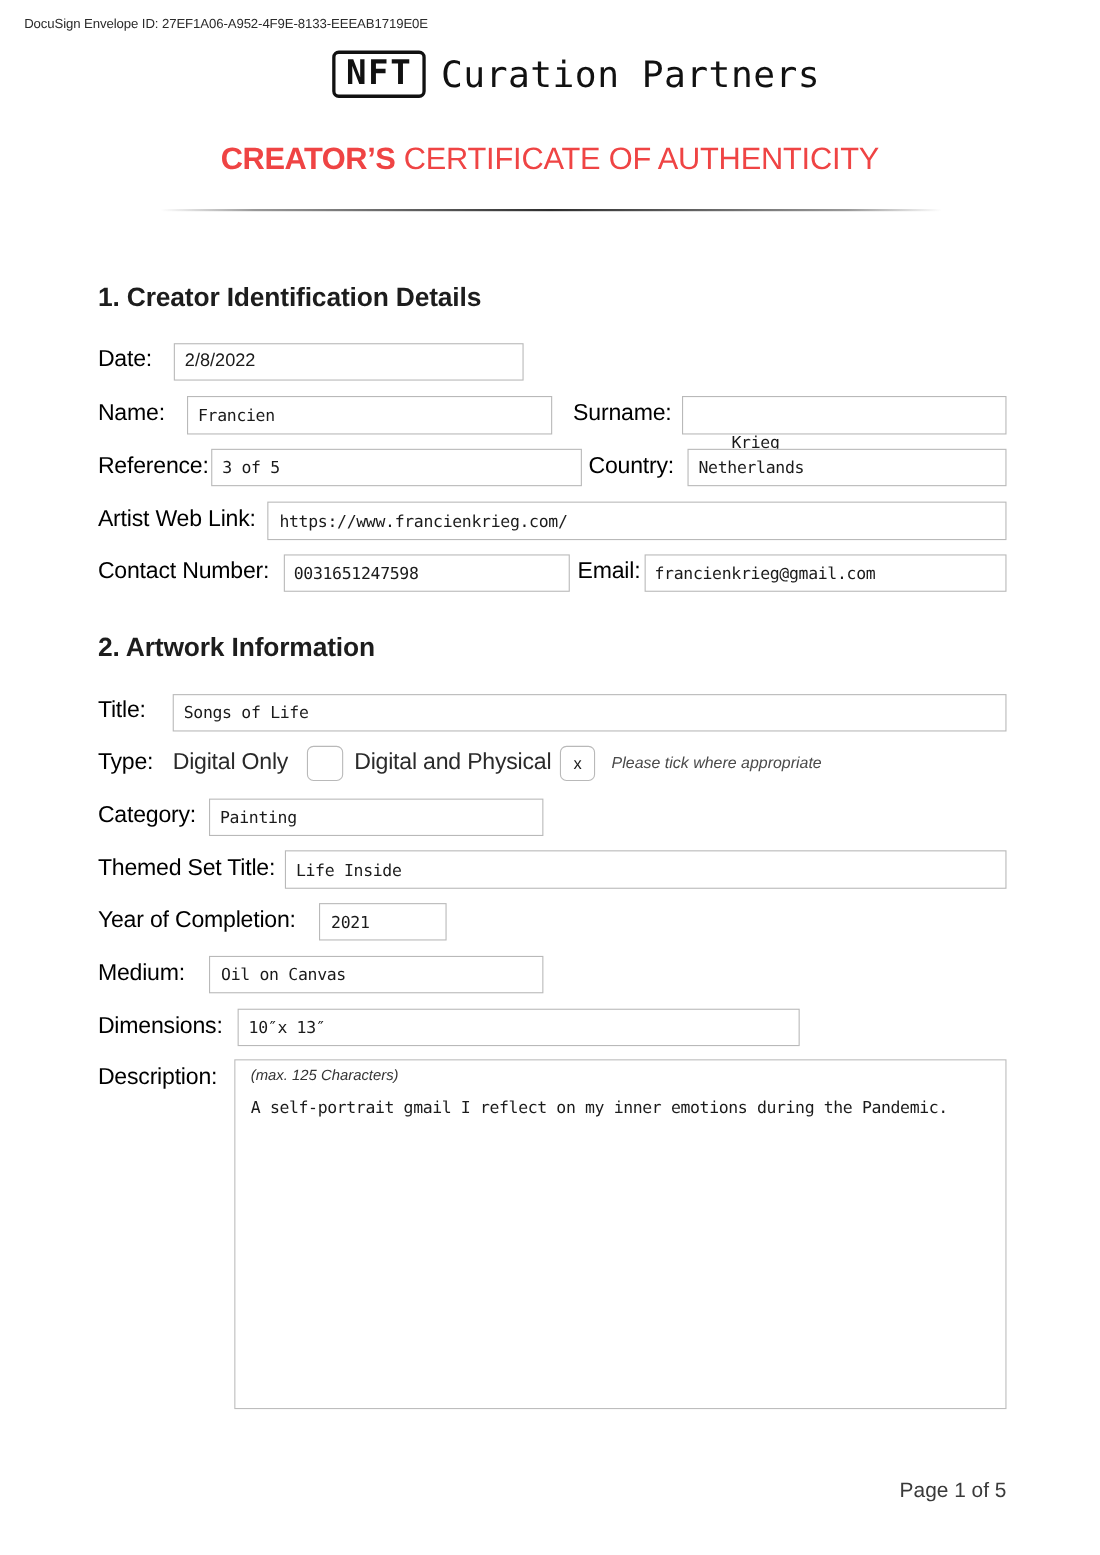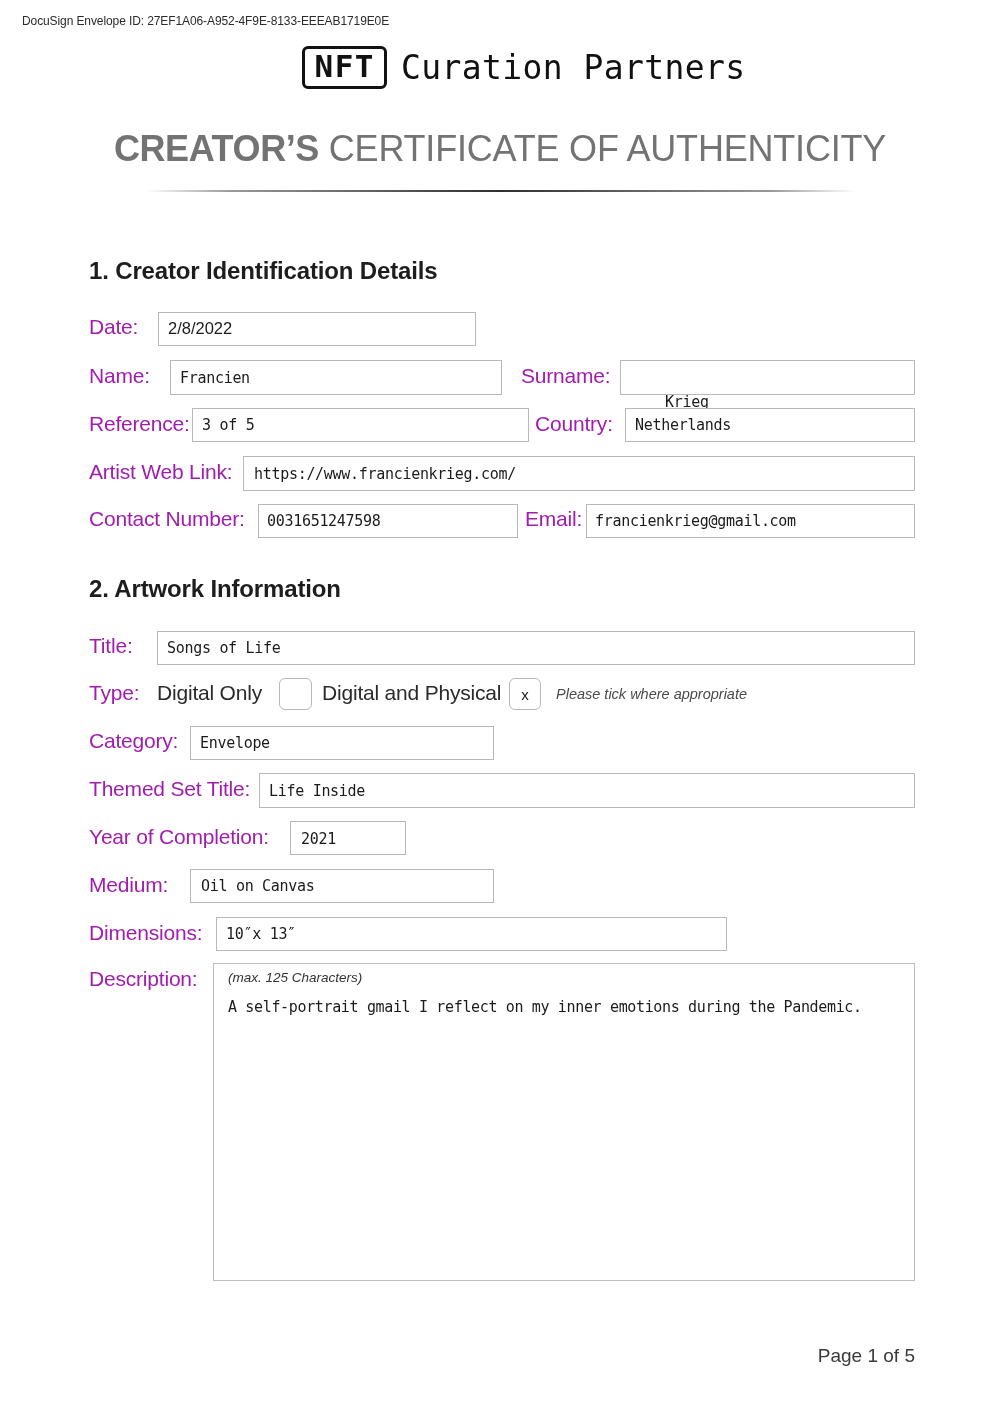--- a/index.html
+++ b/index.html
@@ -65,23 +65,23 @@
     font-family: "DejaVu Sans Mono", monospace;
   }
 
   
   .doc-title {
     position: absolute;
     left: 0;
     right: 0;
     top: 128px;
     text-align: center;
-    font-size: 36px;
+    font-size: 28px;
     line-height: 1.18;
-    color: #737373;
+    color: #ef4444;
     white-space: nowrap;
   }
   .doc-title .strong {
     font-weight: 700;
     letter-spacing: -0.4px;
   }
   .doc-title .light {
     font-weight: 400;
     letter-spacing: -0.2px;
   }
@@ -108,21 +108,21 @@
     letter-spacing: -0.15px;
     color: #1d1d1d;
     white-space: nowrap;
   }
 
   
   .fld-label {
     position: absolute;
     font-size: 21px;
     font-weight: 400;
-    color: #a21caf;
+    color: #000000;
     white-space: nowrap;
     letter-spacing: -0.2px;
   }
   .fld-box {
     position: absolute;
     border: 1px solid #b9b9b9;
     background: #ffffff;
     box-sizing: border-box;
   }
   .fld-value {
@@ -261,21 +261,21 @@
 
   <div class="fld-label" style="left:89px; top:681px;">Type:</div>
   <div class="type-opt" style="left:157px; top:681px;">Digital Only</div>
   <div class="tickbox" style="left:279px; top:678px; width:33px; height:32px;"></div>
   <div class="type-opt" style="left:322px; top:681px;">Digital and Physical</div>
   <div class="tickbox" style="left:509px; top:678px; width:32px; height:32px;">x</div>
   <div class="tick-hint" style="left:556px; top:686px;">Please tick where appropriate</div>
 
   <div class="fld-label" style="left:89px; top:729px;">Category:</div>
   <div class="fld-box" style="left:190px; top:726px; width:304px; height:34px;"></div>
-  <div class="fld-value" style="left:200px; top:734px;">Envelope</div>
+  <div class="fld-value" style="left:200px; top:734px;">Painting</div>
 
   <div class="fld-label" style="left:89px; top:777px;">Themed Set Title:</div>
   <div class="fld-box" style="left:259px; top:773px; width:656px; height:35px;"></div>
   <div class="fld-value" style="left:269px; top:782px;">Life Inside</div>
 
   <div class="fld-label" style="left:89px; top:825px;">Year of Completion:</div>
   <div class="fld-box" style="left:290px; top:821px; width:116px; height:34px;"></div>
   <div class="fld-value" style="left:301px; top:830px;">2021</div>
 
   <div class="fld-label" style="left:89px; top:873px;">Medium:</div>

